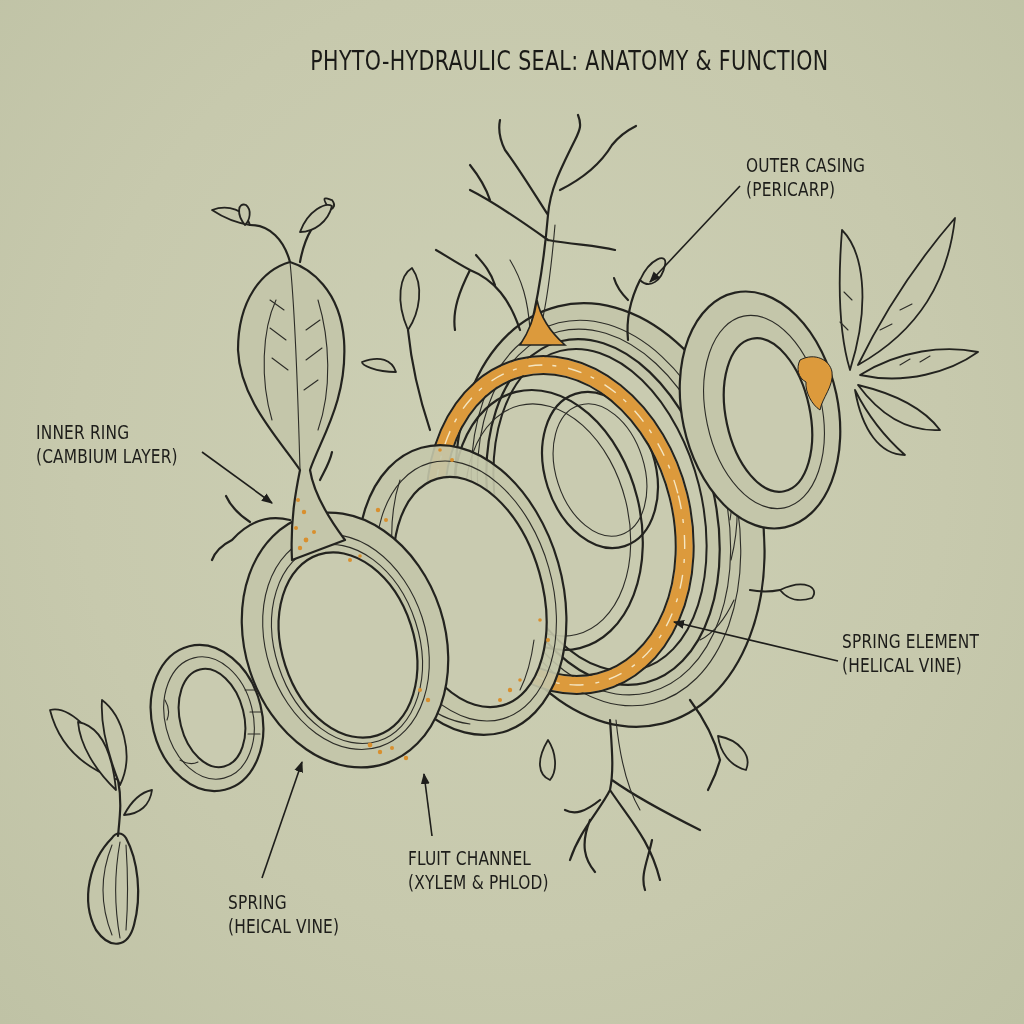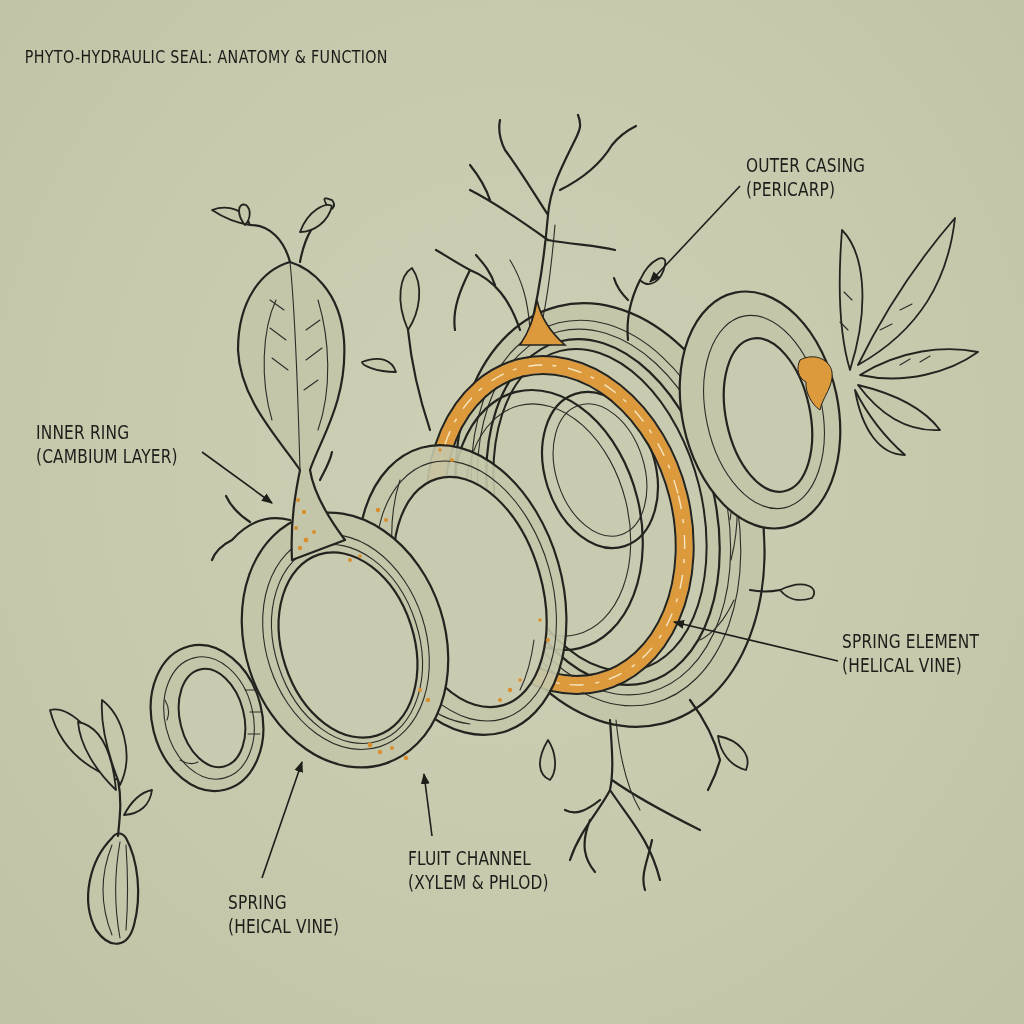--- a/index.html
+++ b/index.html
@@ -17,22 +17,22 @@
   .ink-thin { fill: none; stroke: #2c2c27; stroke-width: 1.1; stroke-linecap: round; stroke-linejoin: round; }
   .ink-fill { fill: #c4c6aa; stroke: #23231f; stroke-width: 2.2; stroke-linejoin: round; }
   .leaf { fill: #c6c8ac; stroke: #23231f; stroke-width: 1.8; stroke-linejoin: round; }
   .amber { fill: none; stroke: #dc9a3c; stroke-linecap: round; }
   .dot { fill: #d98f2e; }
   .label {
     position: absolute; color: #1d1d1a; font-size: 19px; line-height: 24px;
     letter-spacing: 0.2px; white-space: nowrap; transform: scaleX(0.9); transform-origin: left top;
   }
   .title {
-    position: absolute; left: 0; top: 46px; width: 864px; text-align: left;
-    font-size: 18px; letter-spacing: 0.4px; color: #1a1a17;
+    position: absolute; left: 0; top: 46px; width: 864px; text-align: right;
+    font-size: 26px; letter-spacing: 0.4px; color: #1a1a17;
   }
   .title span { display: inline-block; transform: scaleX(0.88); }
   .leader { stroke: #1e1e1b; stroke-width: 1.6; fill: none; }
 </style>
 </head>
 <body>
 
 <div class="canvas">
 
   <div class="title">

